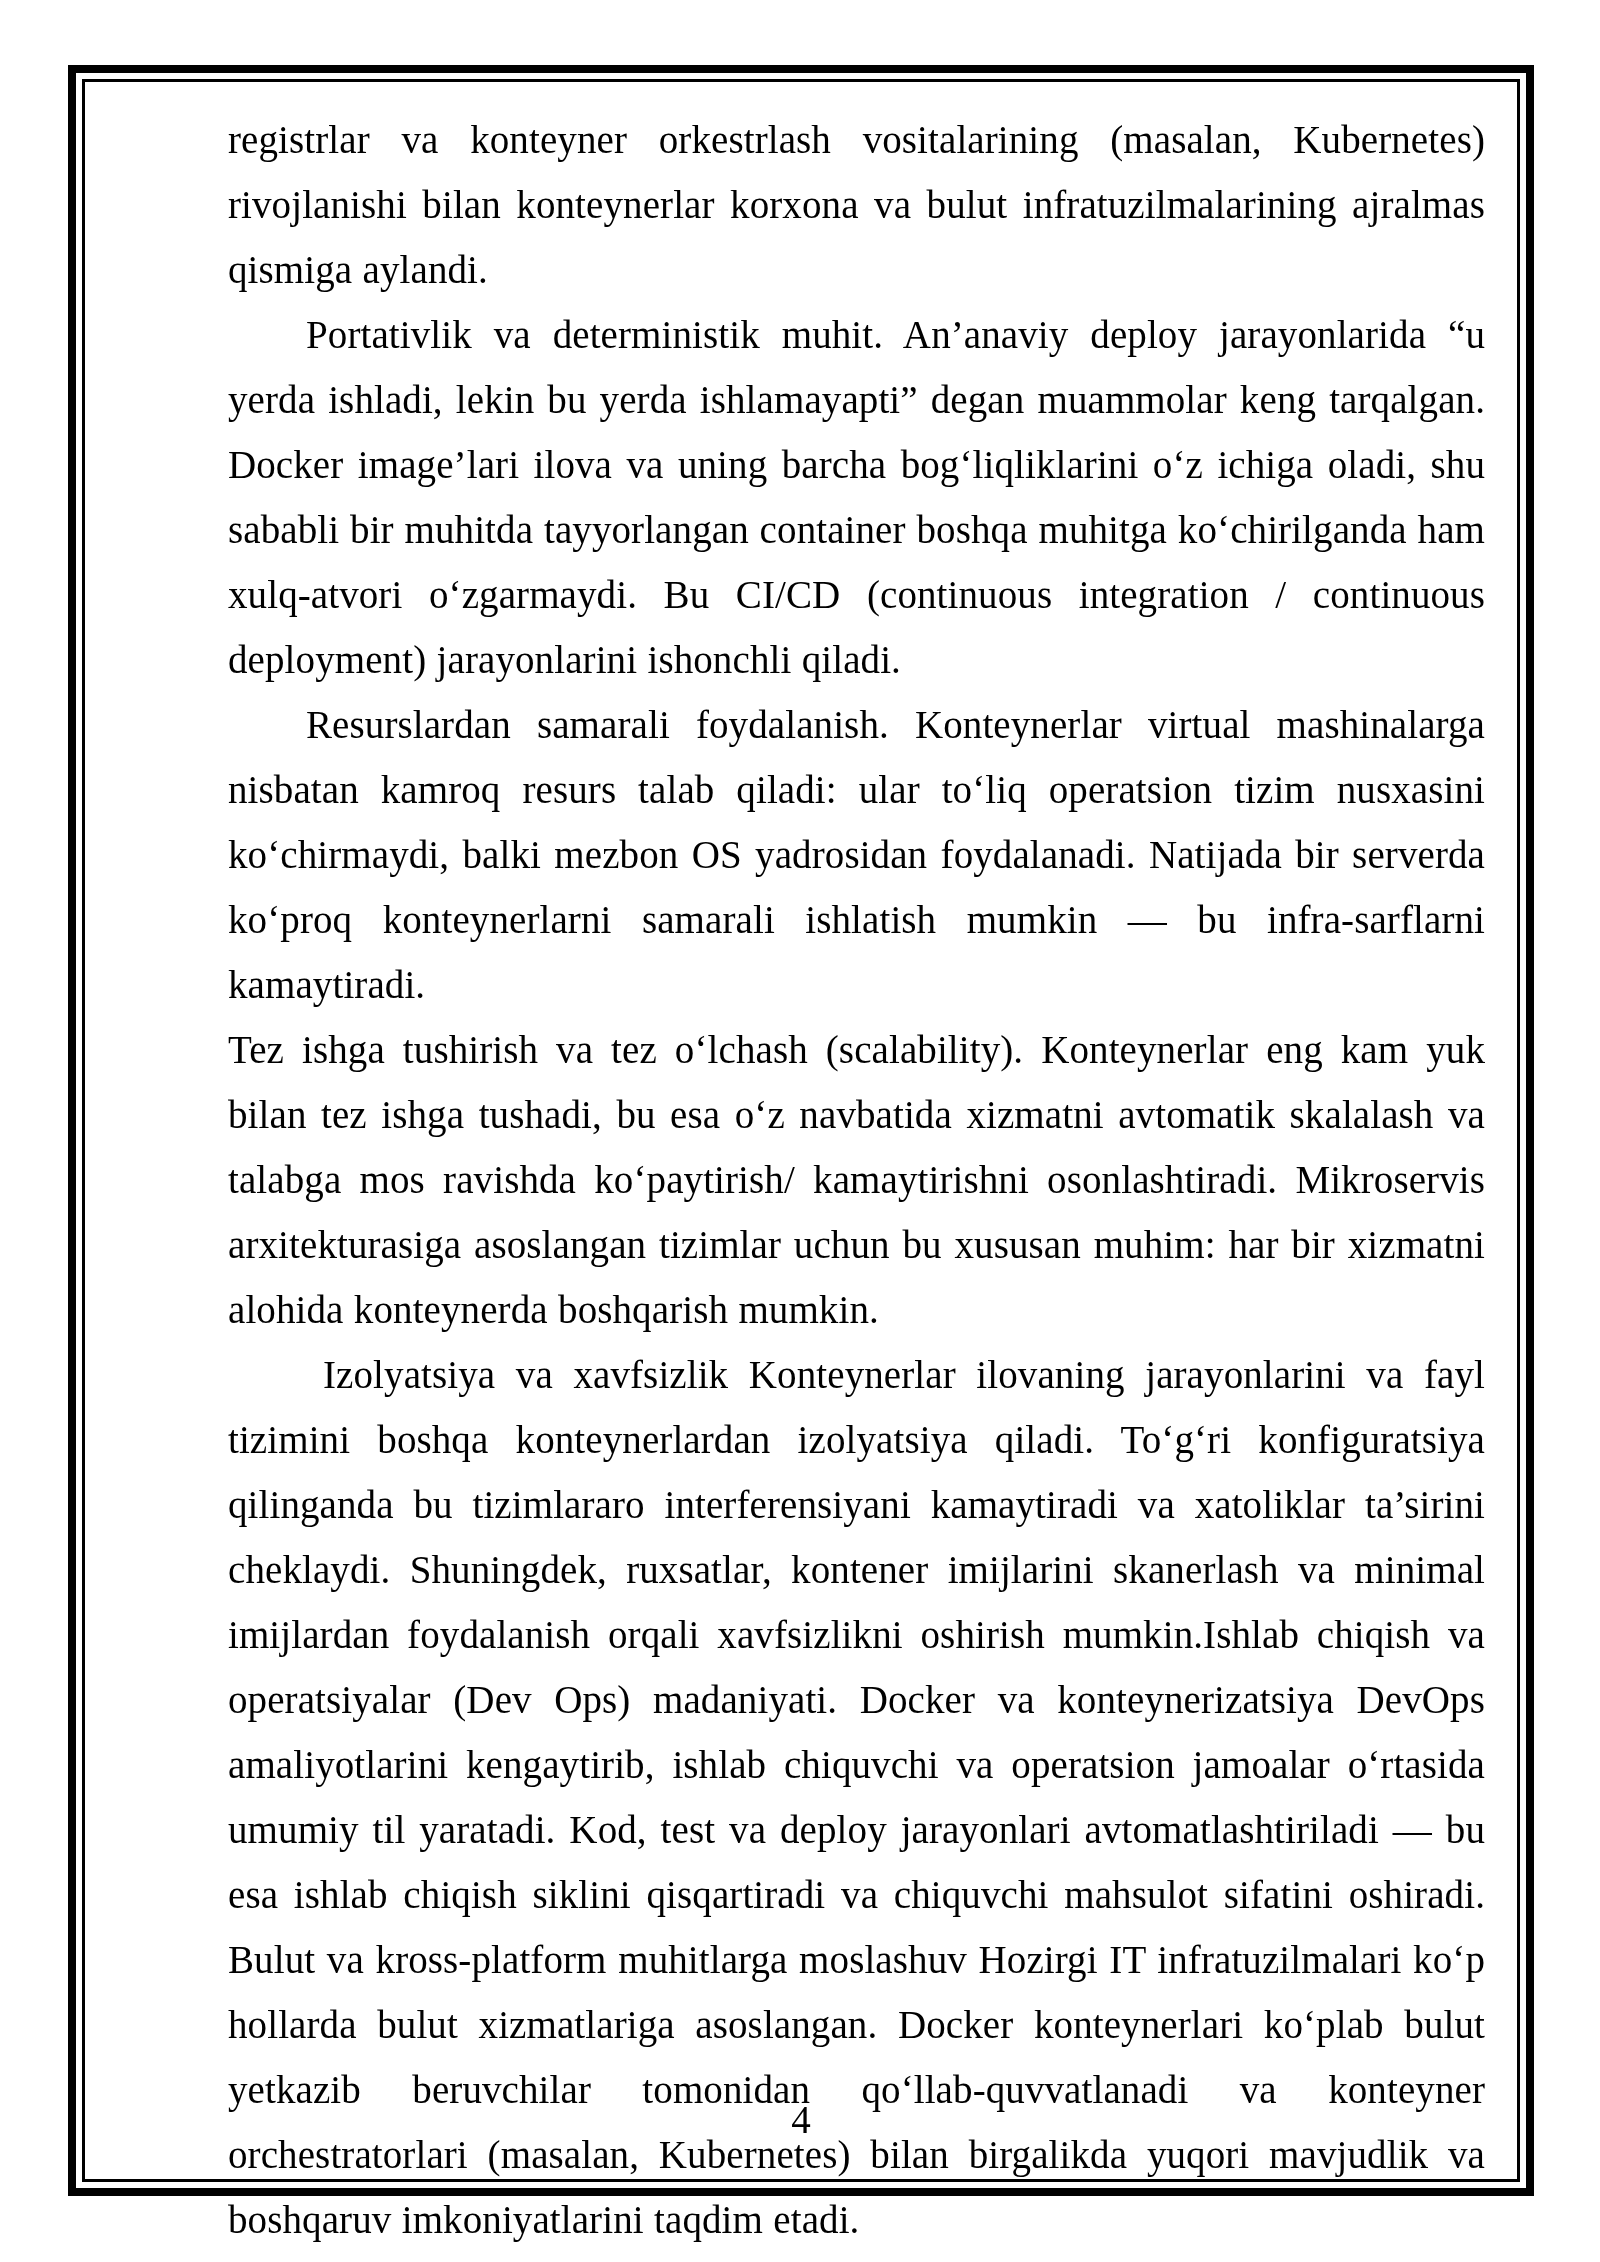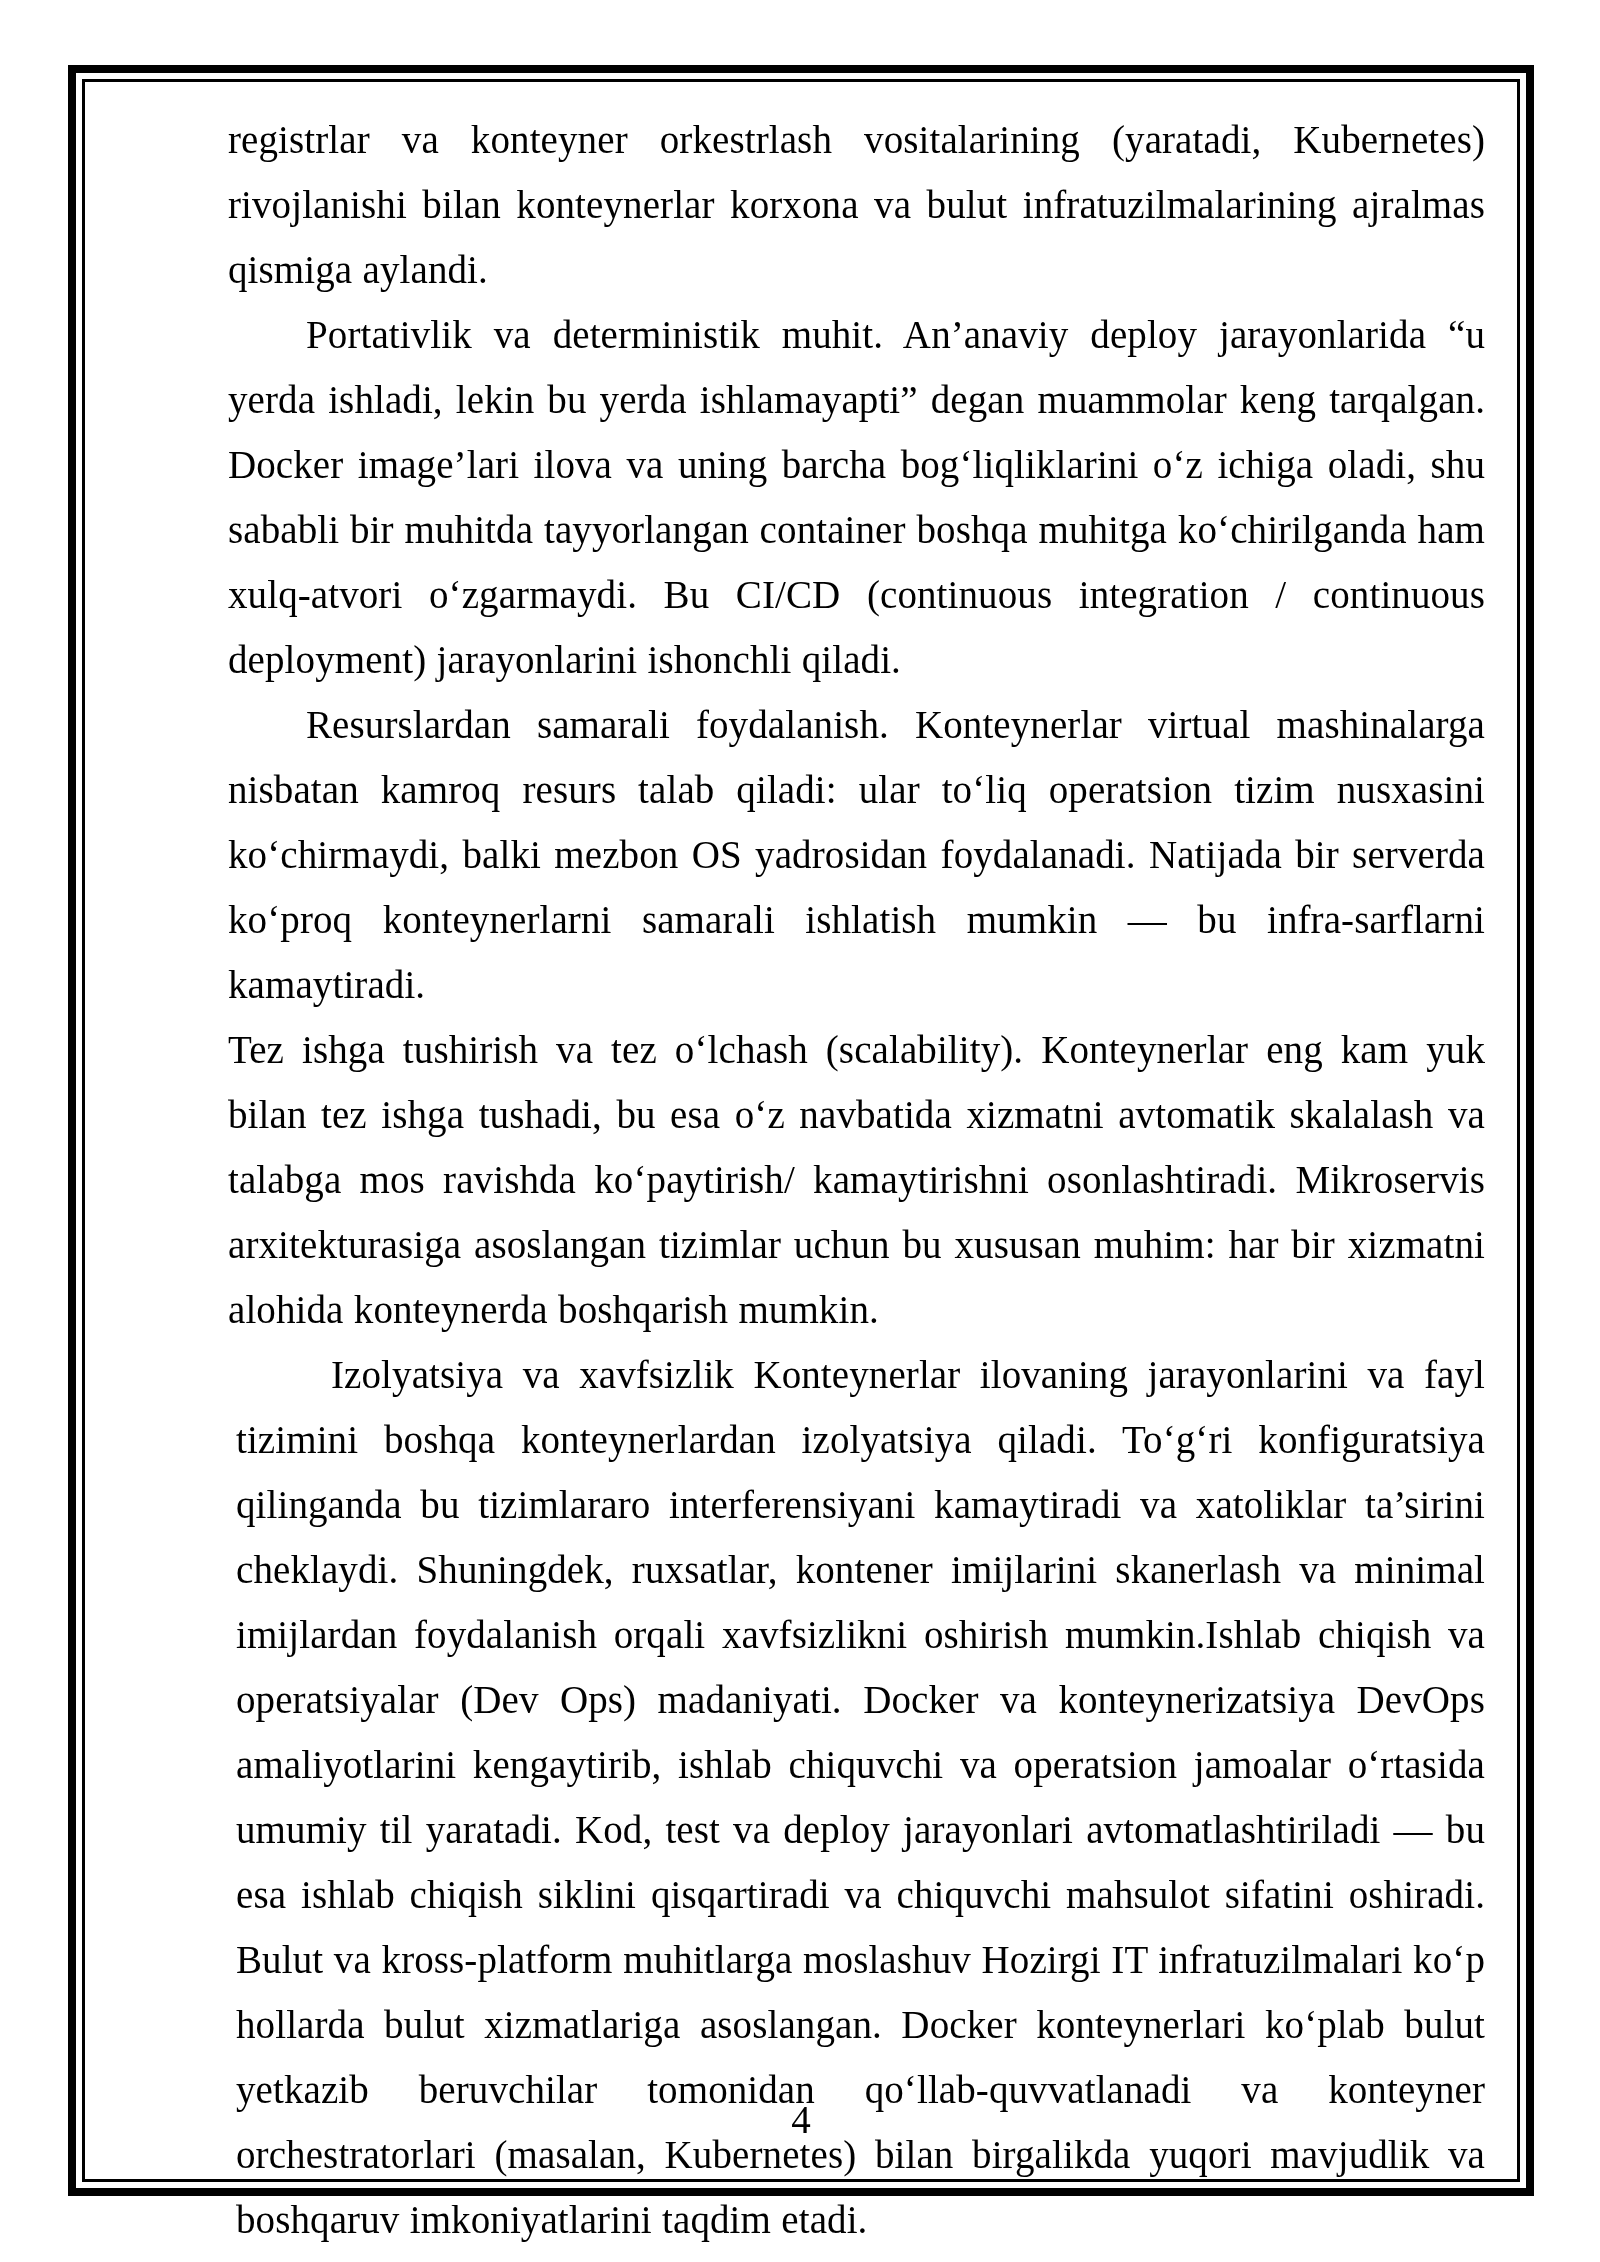--- a/index.html
+++ b/index.html
@@ -53,21 +53,21 @@
     text-align: justify;
     text-justify: inter-word;
     font-size: 39px;
     line-height: 65px;
     letter-spacing: 0.1px;
     word-spacing: 0.5px;
     hyphens: none;
     -webkit-hyphens: none;
   }
   .para.indent   { text-indent: 78px; font-family: Liberation Serif, serif; }
-  .para.indent-lg{ text-indent: 95px; margin-left: 8px; }
+  .para.indent-lg{ text-indent: 95px; }
   .para.noindent { text-indent: 0; }
 
   
   #page-number {
     position: absolute;
     left: 0;
     right: 0;
     bottom: 44px;
     text-align: center;
     font-size: 39px;
@@ -75,21 +75,21 @@
     font-family: "Liberation Serif", "DejaVu Serif", serif;
   }
 </style>
 </head>
 <body>
 
 <div id="page-frame-outer">
   <div id="page-frame-inner"></div>
 
   <div id="text-column">
-    <p class="para noindent">registrlar va konteyner orkestrlash vositalarining (yaratadi, Kubernetes) rivojlanishi bilan konteynerlar korxona va bulut infratuzilmalarining ajralmas qismiga aylandi.</p>
+    <p class="para noindent">registrlar va konteyner orkestrlash vositalarining (masalan, Kubernetes) rivojlanishi bilan konteynerlar korxona va bulut infratuzilmalarining ajralmas qismiga aylandi.</p>
     <p class="para indent">Portativlik va deterministik muhit. An’anaviy deploy jarayonlarida “u yerda ishladi, lekin bu yerda ishlamayapti” degan muammolar keng tarqalgan. Docker image’lari ilova va uning barcha bogʻliqliklarini oʻz ichiga oladi, shu sababli bir muhitda tayyorlangan container boshqa muhitga koʻchirilganda ham xulq-atvori oʻzgarmaydi. Bu CI/CD (continuous integration / continuous deployment) jarayonlarini ishonchli qiladi.</p>
     <p class="para indent">Resurslardan samarali foydalanish. Konteynerlar virtual mashinalarga nisbatan kamroq resurs talab qiladi: ular toʻliq operatsion tizim nusxasini koʻchirmaydi, balki mezbon OS yadrosidan foydalanadi. Natijada bir serverda koʻproq konteynerlarni samarali ishlatish mumkin — bu infra-sarflarni kamaytiradi.</p>
     <p class="para noindent">Tez ishga tushirish va tez oʻlchash (scalability). Konteynerlar eng kam yuk bilan tez ishga tushadi, bu esa oʻz navbatida xizmatni avtomatik skalalash va talabga mos ravishda koʻpaytirish/ kamaytirishni osonlashtiradi. Mikroservis arxitekturasiga asoslangan tizimlar uchun bu xususan muhim: har bir xizmatni alohida konteynerda boshqarish mumkin.</p>
     <p class="para indent-lg">Izolyatsiya va xavfsizlik Konteynerlar ilovaning jarayonlarini va fayl tizimini boshqa konteynerlardan izolyatsiya qiladi. Toʻgʻri konfiguratsiya qilinganda bu tizimlararo interferensiyani kamaytiradi va xatoliklar ta’sirini cheklaydi. Shuningdek, ruxsatlar, kontener imijlarini skanerlash va minimal imijlardan foydalanish orqali xavfsizlikni oshirish mumkin.Ishlab chiqish va operatsiyalar (Dev Ops) madaniyati. Docker va konteynerizatsiya DevOps amaliyotlarini kengaytirib, ishlab chiquvchi va operatsion jamoalar oʻrtasida umumiy til yaratadi. Kod, test va deploy jarayonlari avtomatlashtiriladi — bu esa ishlab chiqish siklini qisqartiradi va chiquvchi mahsulot sifatini oshiradi. Bulut va kross-platform muhitlarga moslashuv Hozirgi IT infratuzilmalari koʻp hollarda bulut xizmatlariga asoslangan. Docker konteynerlari koʻplab bulut yetkazib beruvchilar tomonidan qoʻllab-quvvatlanadi va konteyner orchestratorlari (masalan, Kubernetes) bilan birgalikda yuqori mavjudlik va boshqaruv imkoniyatlarini taqdim etadi.</p>
   </div>
 
   <div id="page-number">4</div>
 </div>
 
 </body></html>

